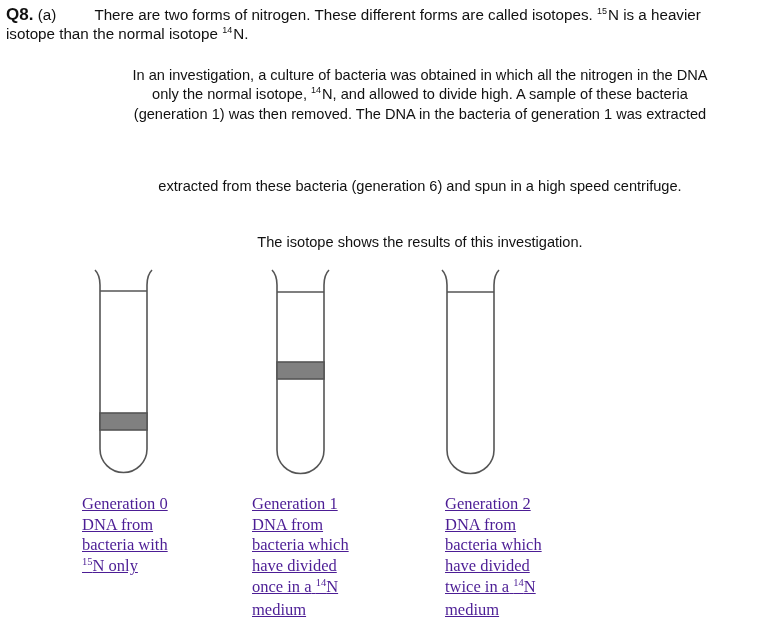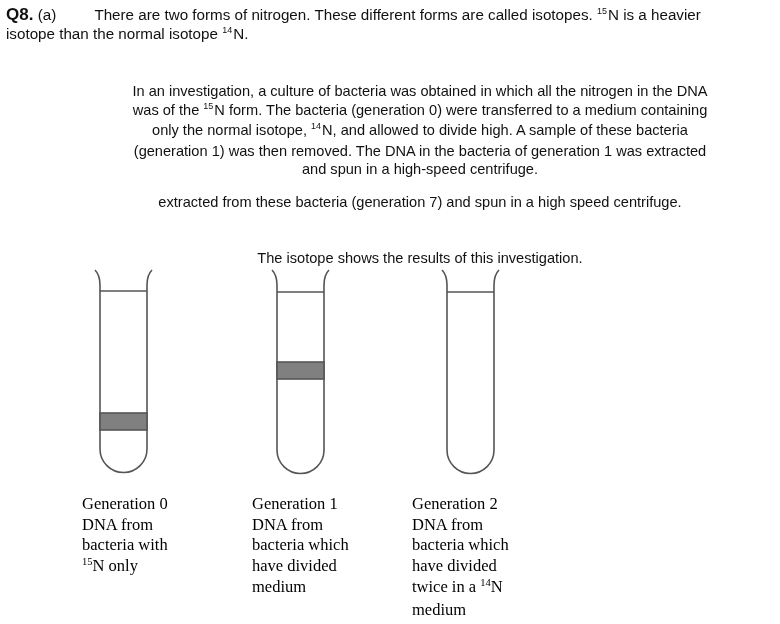--- a/index.html
+++ b/index.html
@@ -1,57 +1,52 @@
 <!DOCTYPE html>
 <html><head>
 <meta charset="utf-8">
 <style>
   html, body { margin: 0; padding: 0; background: #ffffff; }
   body { width: 780px; height: 624px; position: relative; overflow: hidden; color: #111; }
   .sans { font-family: Liberation Sans, sans-serif; text-align: center; }
   .serif { font-family: "Liberation Serif", serif; }
   .q-line { position: absolute; left: 6px; font-size: 15.2px; line-height: 18px; white-space: nowrap; }
   .q-num { font-weight: bold; font-size: 17px; }
-  .para { position: absolute; left: 80px; width: 680px; font-size: 14.6px; line-height: 18.5px; margin-top: 16px; }
+  .para { position: absolute; left: 80px; width: 680px; font-size: 14.6px; line-height: 18.5px; }
   sup.iso { font-size: 9px; vertical-align: 0; position: relative; top: -6px; margin-right: 1px; }
   .tube-svg { position: absolute; left: 0; top: 0; }
-  .caption { position: absolute; font-size: 16.5px; line-height: 20.7px; color: #000000; white-space: nowrap; }
+  .caption { position: absolute; font-size: 16.5px; line-height: 20.7px; color: #4c1d95; white-space: nowrap; text-decoration: underline; }
   .caption sup.iso2 { font-size: 10.5px; vertical-align: 0; position: relative; top: -6px; }
 </style>
 </head>
 <body>
 
 <div class="q-line sans" style="top:6px;">
   <span class="q-num">Q8.</span>
   <span>(a)</span>
   <span style="display:inline-block;width:30px;"></span>
   <span>There are two forms of nitrogen. These different forms are called isotopes.</span>
   <sup class="iso">15</sup><span>N is a heavier</span>
 </div>
 <div class="q-line sans" style="top:25px;">
   <span>isotope than the normal isotope</span>
   <sup class="iso">14</sup><span>N.</span>
 </div>
 
 <div class="para sans" style="top:66px;">
   <div>In an investigation, a culture of bacteria was obtained in which all the nitrogen in the DNA</div>
   <div>
-    <span>was of the</span>
-    <sup class="iso">15</sup><span>N form. The bacteria (generation 0) were transferred to a medium containing</span>
-  </div>
-  <div>
     <span>only the normal isotope,</span>
     <sup class="iso">14</sup><span>N, and allowed to divide high. A sample of these bacteria</span>
   </div>
   <div>(generation 1) was then removed. The DNA in the bacteria of generation 1 was extracted</div>
-  <div>and spun in a high-speed centrifuge.</div>
 </div>
 
 <div class="para sans" style="top:177px;">
-  <div>extracted from these bacteria (generation 7) and spun in a high speed centrifuge.</div>
+  <div>extracted from these bacteria (generation 6) and spun in a high speed centrifuge.</div>
 </div>
 
 <div class="para sans" style="top:233px;">
   <div>The isotope shows the results of this investigation.</div>
 </div>
 
 <svg class="tube-svg" width="780" height="624" viewBox="0 0 780 624">
   <g fill="none" stroke="#555" stroke-width="1.6">
 
     <g>
@@ -78,23 +73,24 @@
   <div>DNA from</div>
   <div>bacteria with</div>
   <div><sup class="iso2">15</sup><span>N only</span></div>
 </div>
 
 <div class="caption serif" style="left:252px; top:494px;">
   <div>Generation 1</div>
   <div>DNA from</div>
   <div>bacteria which</div>
   <div>have divided</div>
+  <div><span>once in a</span> <sup class="iso2">14</sup><span>N</span></div>
   <div>medium</div>
 </div>
 
-<div class="caption serif" style="left:412px; top:494px;">
+<div class="caption serif" style="left:445px; top:494px;">
   <div>Generation 2</div>
   <div>DNA from</div>
   <div>bacteria which</div>
   <div>have divided</div>
   <div><span>twice in a</span> <sup class="iso2">14</sup><span>N</span></div>
   <div>medium</div>
 </div>
 
 </body></html>

